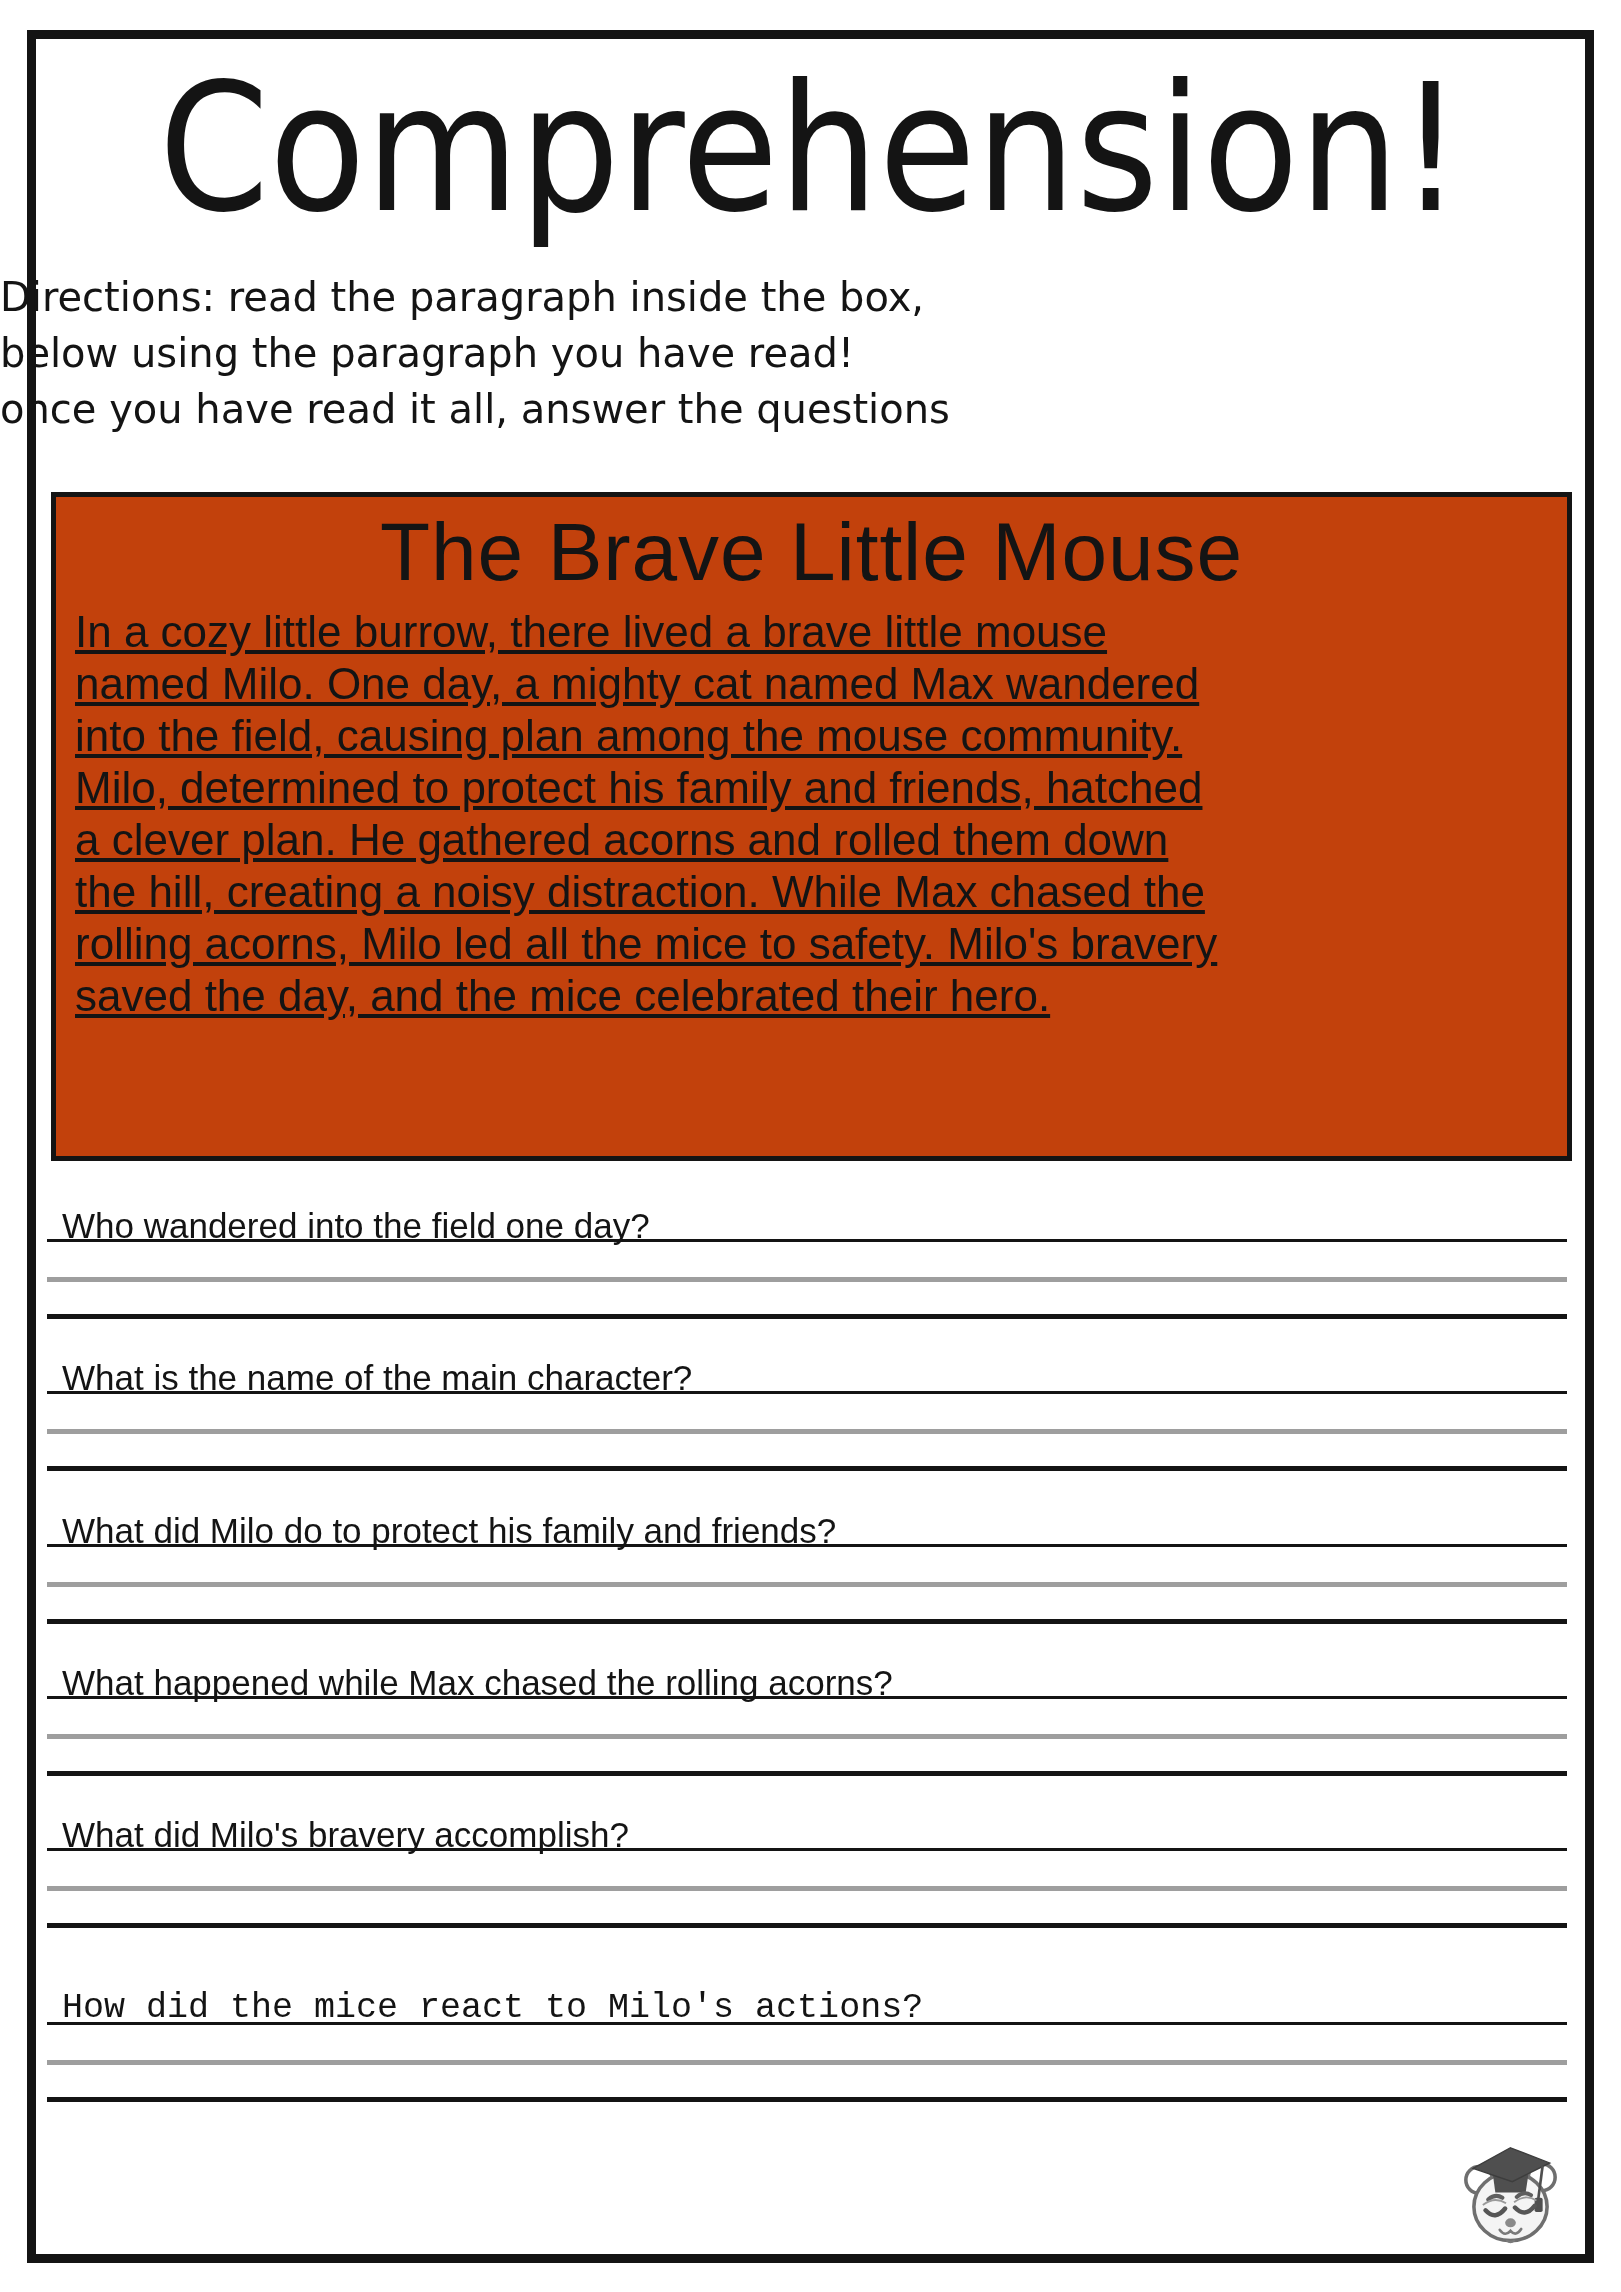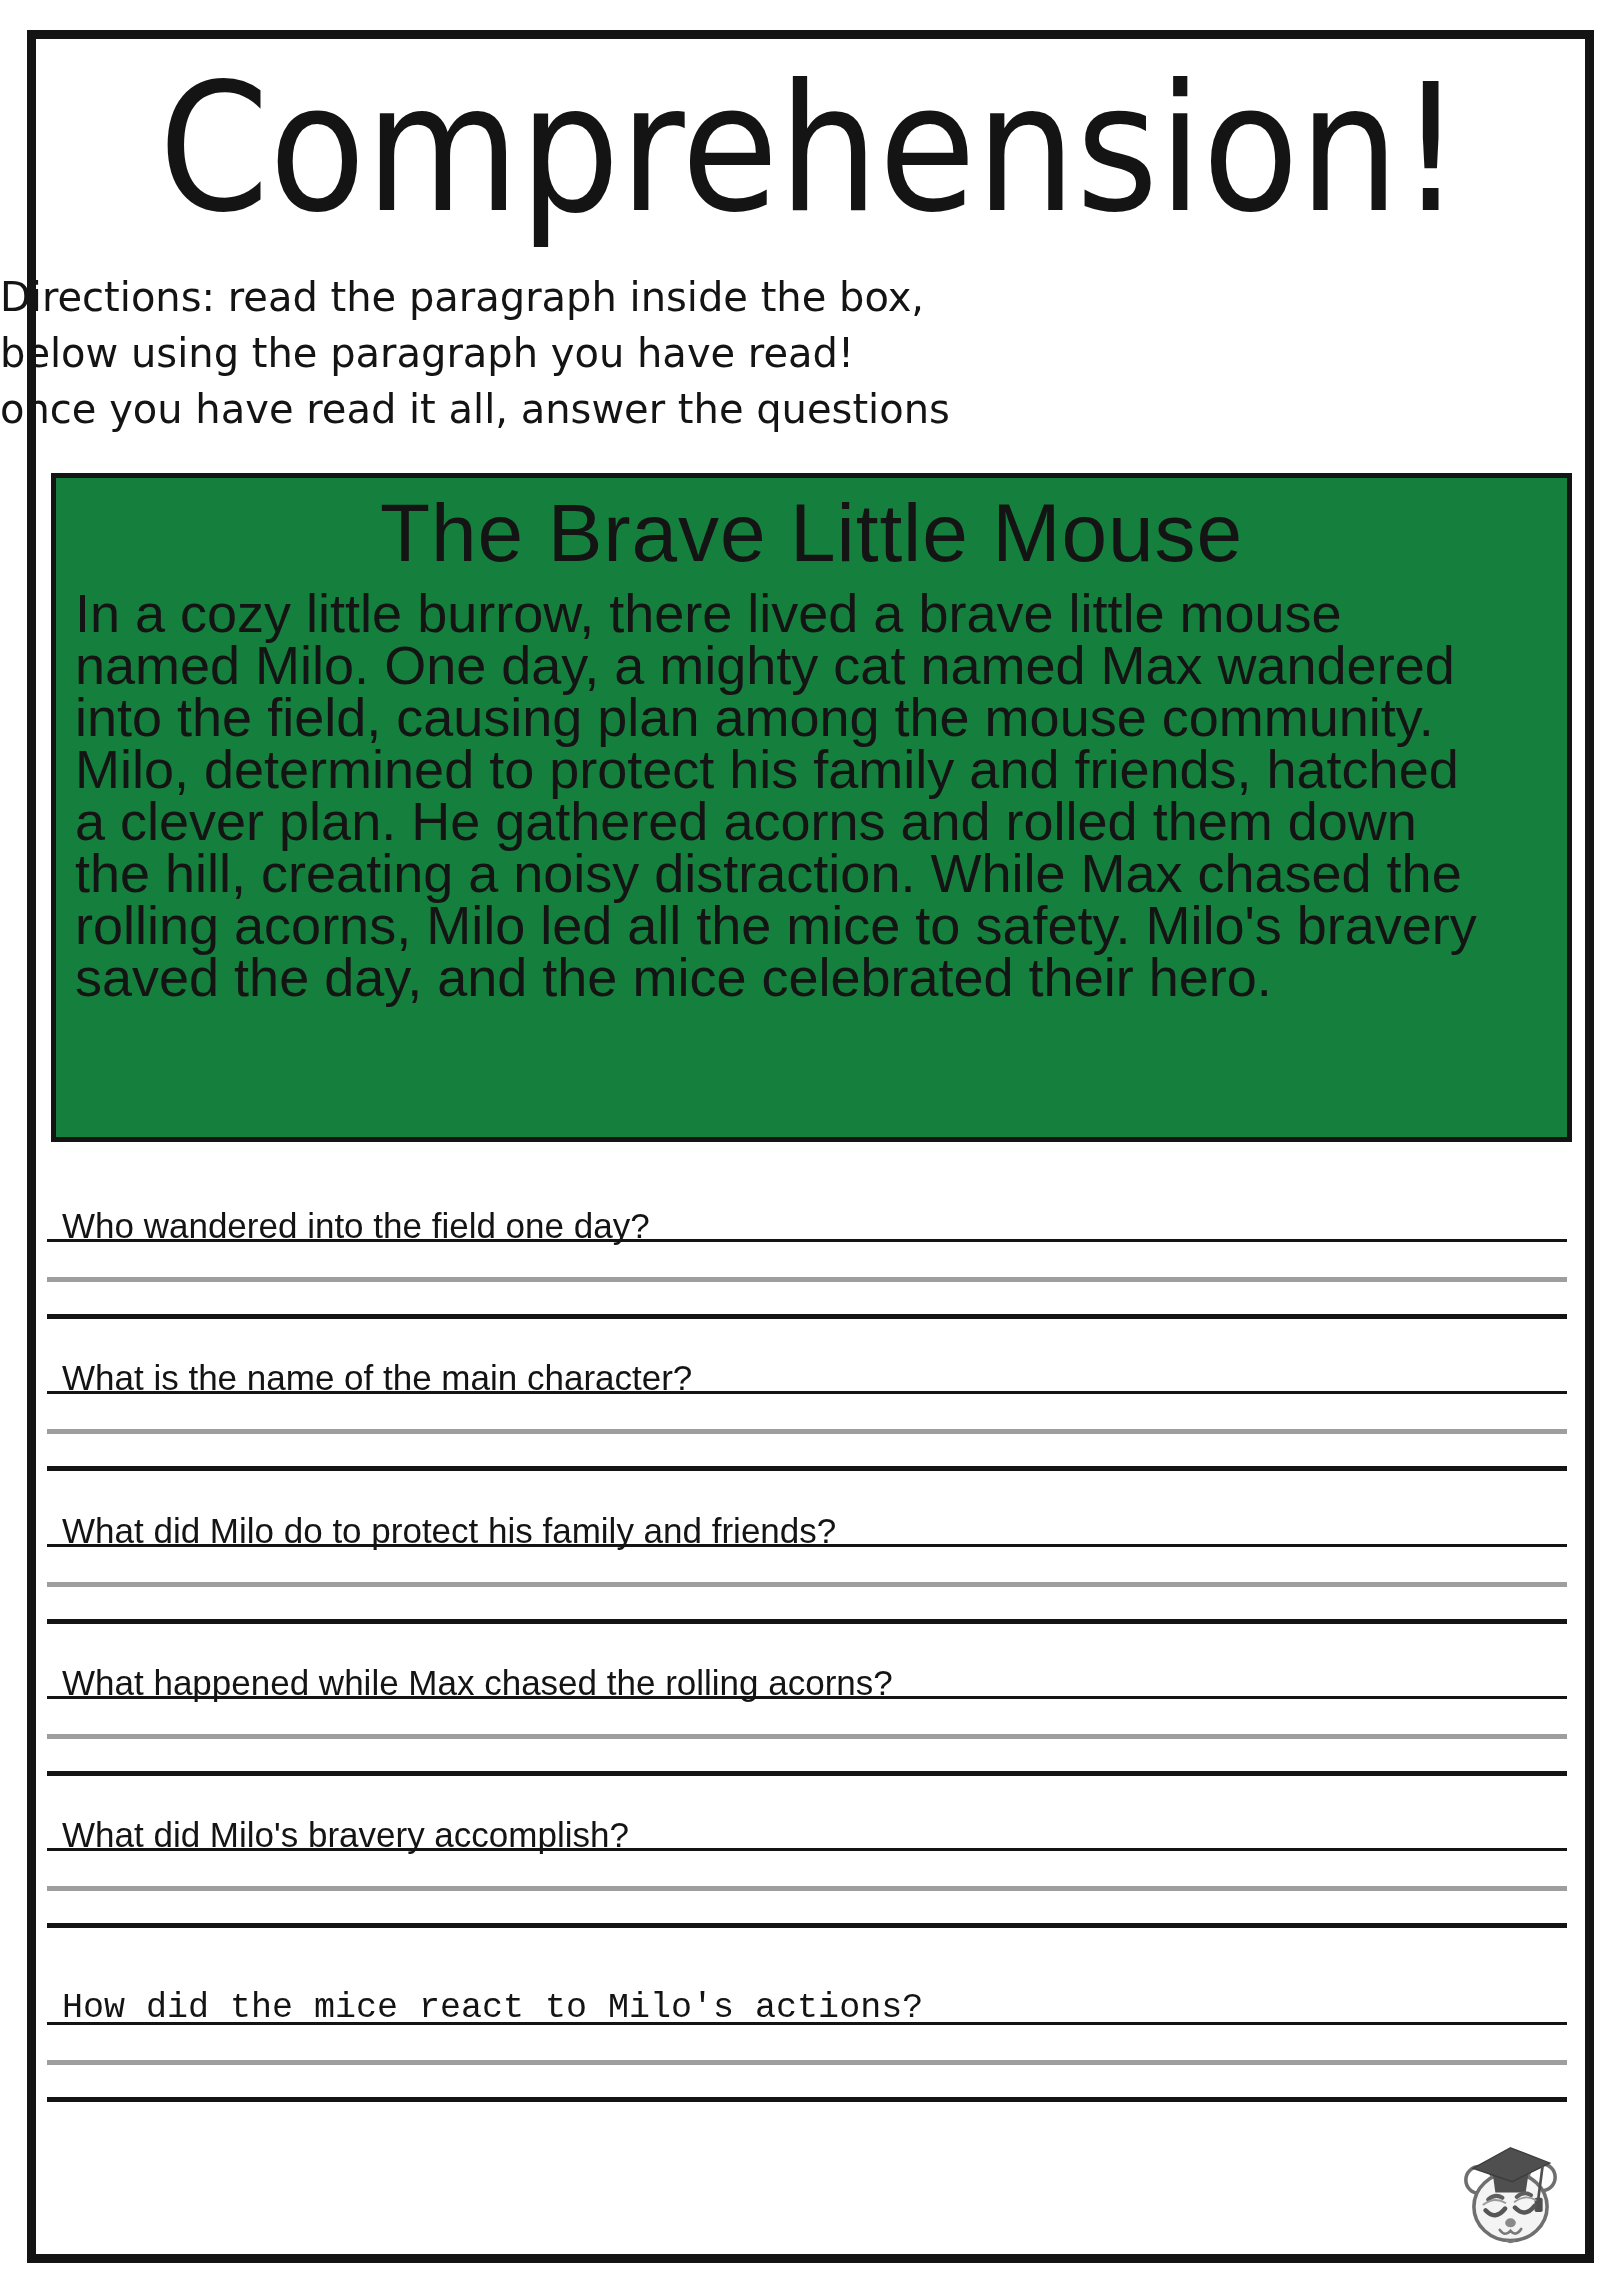--- a/index.html
+++ b/index.html
@@ -55,40 +55,41 @@
     font-family: "DejaVu Sans", sans-serif;
     font-size: 40px;
     line-height: 56px;
   }
   .dir-line { white-space: nowrap; }
 
   
   .story-box {
     position: absolute;
     left: 51px;
-    top: 473px;
+    top: 492px;
     width: 1521px;
     height: 669px;
     border: 5.4px solid var(--ink, #141414);
     box-sizing: border-box;
-    background: #15803d;
+    background: #c2410c;
   }
   .story-title {
     margin: 14.3px 0 0 0;
     text-align: center;
     font-weight: 400;
     font-size: 82px;
     line-height: 1.0;
     letter-spacing: 0.9px;
     white-space: nowrap;
   }
   .story-text {
     margin: 12.5px 0 0 19px;
-    font-size: 54px;
+    font-size: 44px;
     line-height: 52px;
+    text-decoration: underline;
   }
   .story-line { white-space: nowrap; }
 
   
   .q-block {
     position: absolute;
     left: 47px;
     width: 1520px;
     height: 130px;
   }

